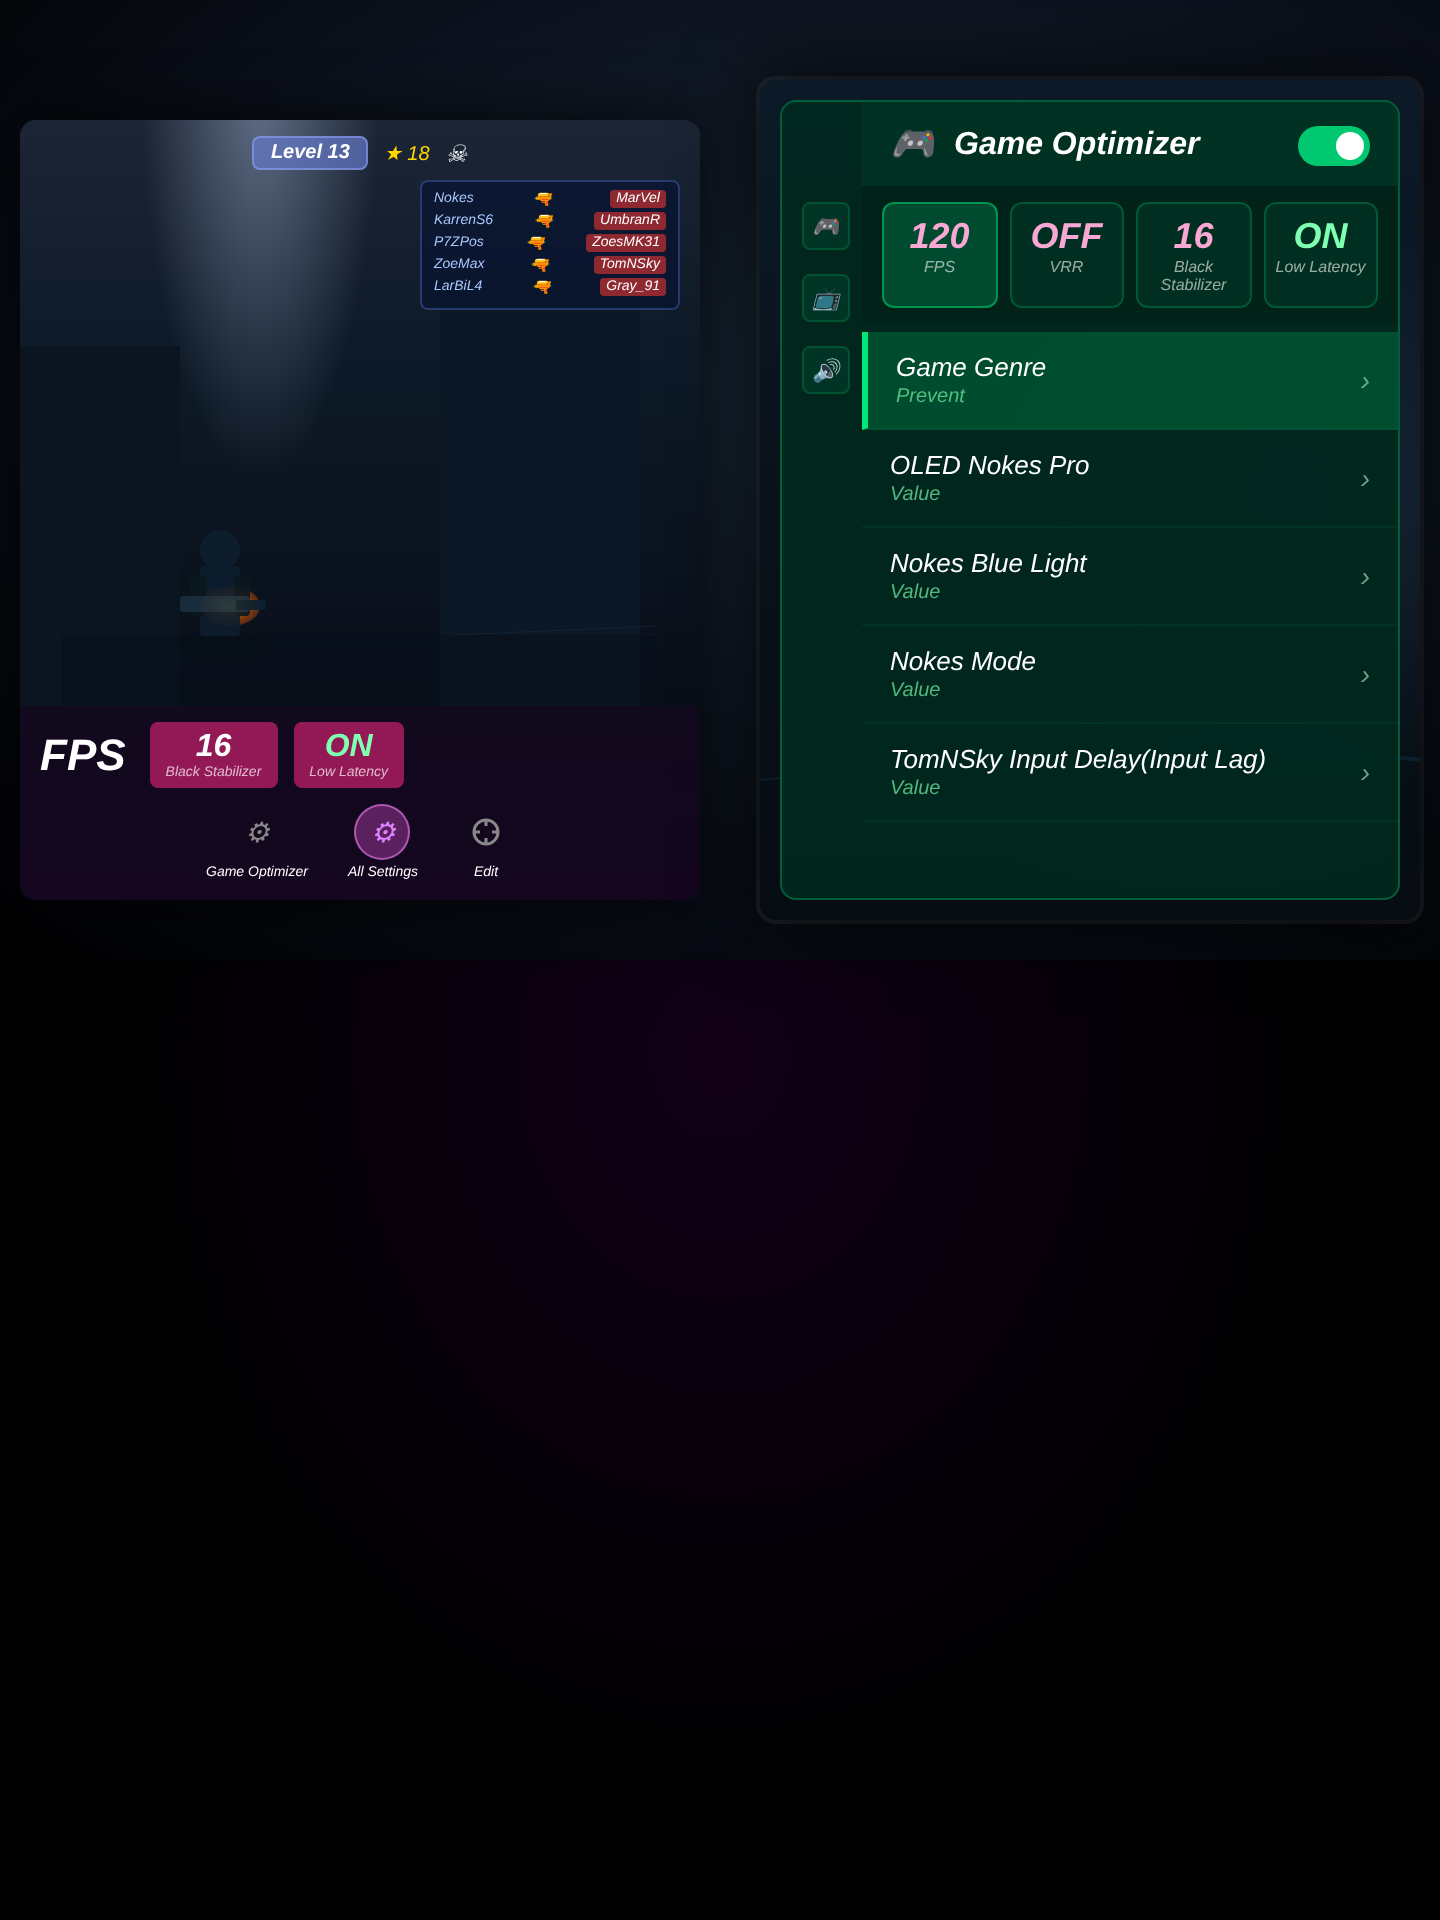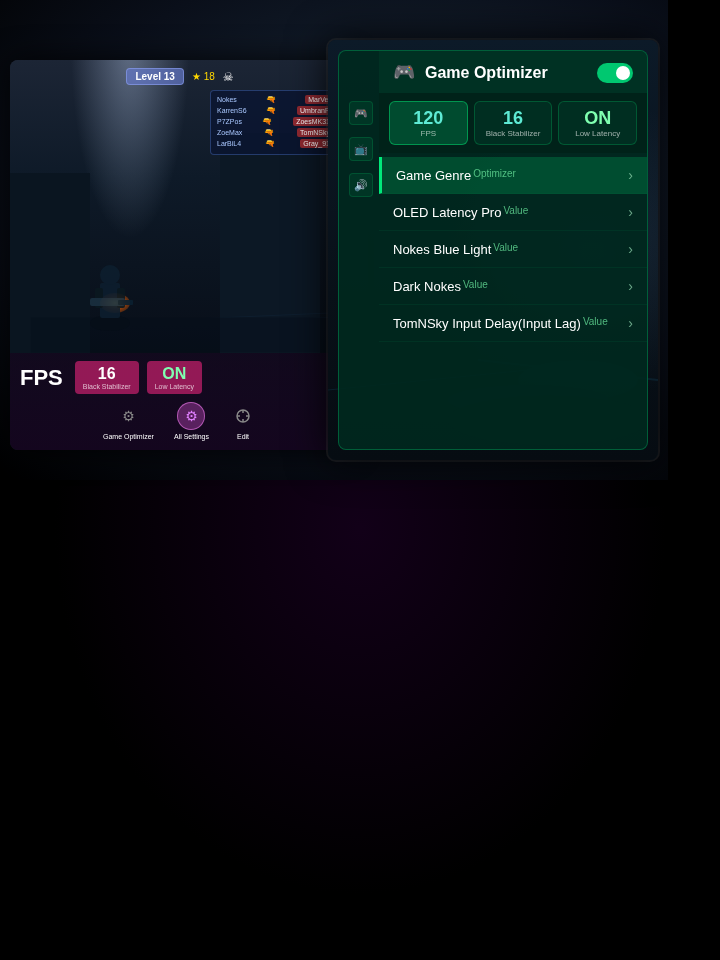--- a/index.html
+++ b/index.html
@@ -5,24 +5,25 @@
     * { margin: 0; padding: 0; box-sizing: border-box; }
     body {
       width: 720px;
       height: 960px;
       background: #000;
       overflow: hidden;
       font-family: 'Arial', sans-serif;
     }
 
     .scene {
-      width: 668px;
+      width: 720px;
       height: 480px;
       position: relative;
       background: radial-gradient(ellipse at 60% 40%, #1a2a3a 0%, #0a0f1a 60%, #000 100%);
+      font-style: italic;
     }
 
     
     .tv-left {
       position: absolute;
       left: 10px;
       top: 60px;
       width: 340px;
       height: 390px;
       border-radius: 8px;
@@ -347,21 +348,21 @@
       padding: 6px 4px;
       text-align: center;
     }
 
     .stat-tile.highlight {
       background: rgba(0,80,50,0.9);
       border-color: rgba(0,200,100,0.6);
     }
 
     .stat-tile .val {
-      color: #5eead4;
+      color: #f9a8d4;
       font-size: 18px;
       font-weight: bold;
       display: block;
     }
 
     .stat-tile .unit {
       color: rgba(255,255,255,0.6);
       font-size: 8px;
       display: block;
     }
@@ -384,20 +385,21 @@
       cursor: pointer;
     }
 
     .menu-item.active-item {
       background: rgba(0,150,80,0.35);
       border-left: 3px solid #00e87a;
     }
 
     .menu-item-left {
       display: flex;
+      flex-direction: column;
       gap: 2px;
     }
 
     .menu-item-title {
       color: #fff;
       font-size: 13px;
       font-weight: 500;
     }
 
     .menu-item-value {
@@ -590,54 +592,58 @@
               <div class="toggle-knob"></div>
             </div>
           </div>
 
           <div class="stats-bar">
             <div class="stat-tile highlight">
               <span class="val">120</span>
               <span class="unit">FPS</span>
             </div>
             <div class="stat-tile">
+              <span class="val">OFF</span>
+              <span class="unit">VRR</span>
+            </div>
+            <div class="stat-tile">
               <span class="val">16</span>
               <span class="unit">Black Stabilizer</span>
             </div>
             <div class="stat-tile on-tile">
               <span class="val" style="color:#7fffb0">ON</span>
               <span class="unit">Low Latency</span>
             </div>
           </div>
 
           <div class="panel-menu">
             <div class="menu-item active-item">
               <div class="menu-item-left">
                 <span class="menu-item-title">Game Genre</span>
-                <span class="menu-item-value">Optimizer</span>
+                <span class="menu-item-value">Prevent</span>
               </div>
               <span class="menu-chevron">›</span>
             </div>
             <div class="menu-item">
               <div class="menu-item-left">
-                <span class="menu-item-title">OLED Latency Pro</span>
+                <span class="menu-item-title">OLED Nokes Pro</span>
                 <span class="menu-item-value">Value</span>
               </div>
               <span class="menu-chevron">›</span>
             </div>
             <div class="menu-item">
               <div class="menu-item-left">
                 <span class="menu-item-title">Nokes Blue Light</span>
                 <span class="menu-item-value">Value</span>
               </div>
               <span class="menu-chevron">›</span>
             </div>
             <div class="menu-item">
               <div class="menu-item-left">
-                <span class="menu-item-title">Dark Nokes</span>
+                <span class="menu-item-title">Nokes Mode</span>
                 <span class="menu-item-value">Value</span>
               </div>
               <span class="menu-chevron">›</span>
             </div>
             <div class="menu-item">
               <div class="menu-item-left">
                 <span class="menu-item-title">TomNSky Input Delay(Input Lag)</span>
                 <span class="menu-item-value">Value</span>
               </div>
               <span class="menu-chevron">›</span>

